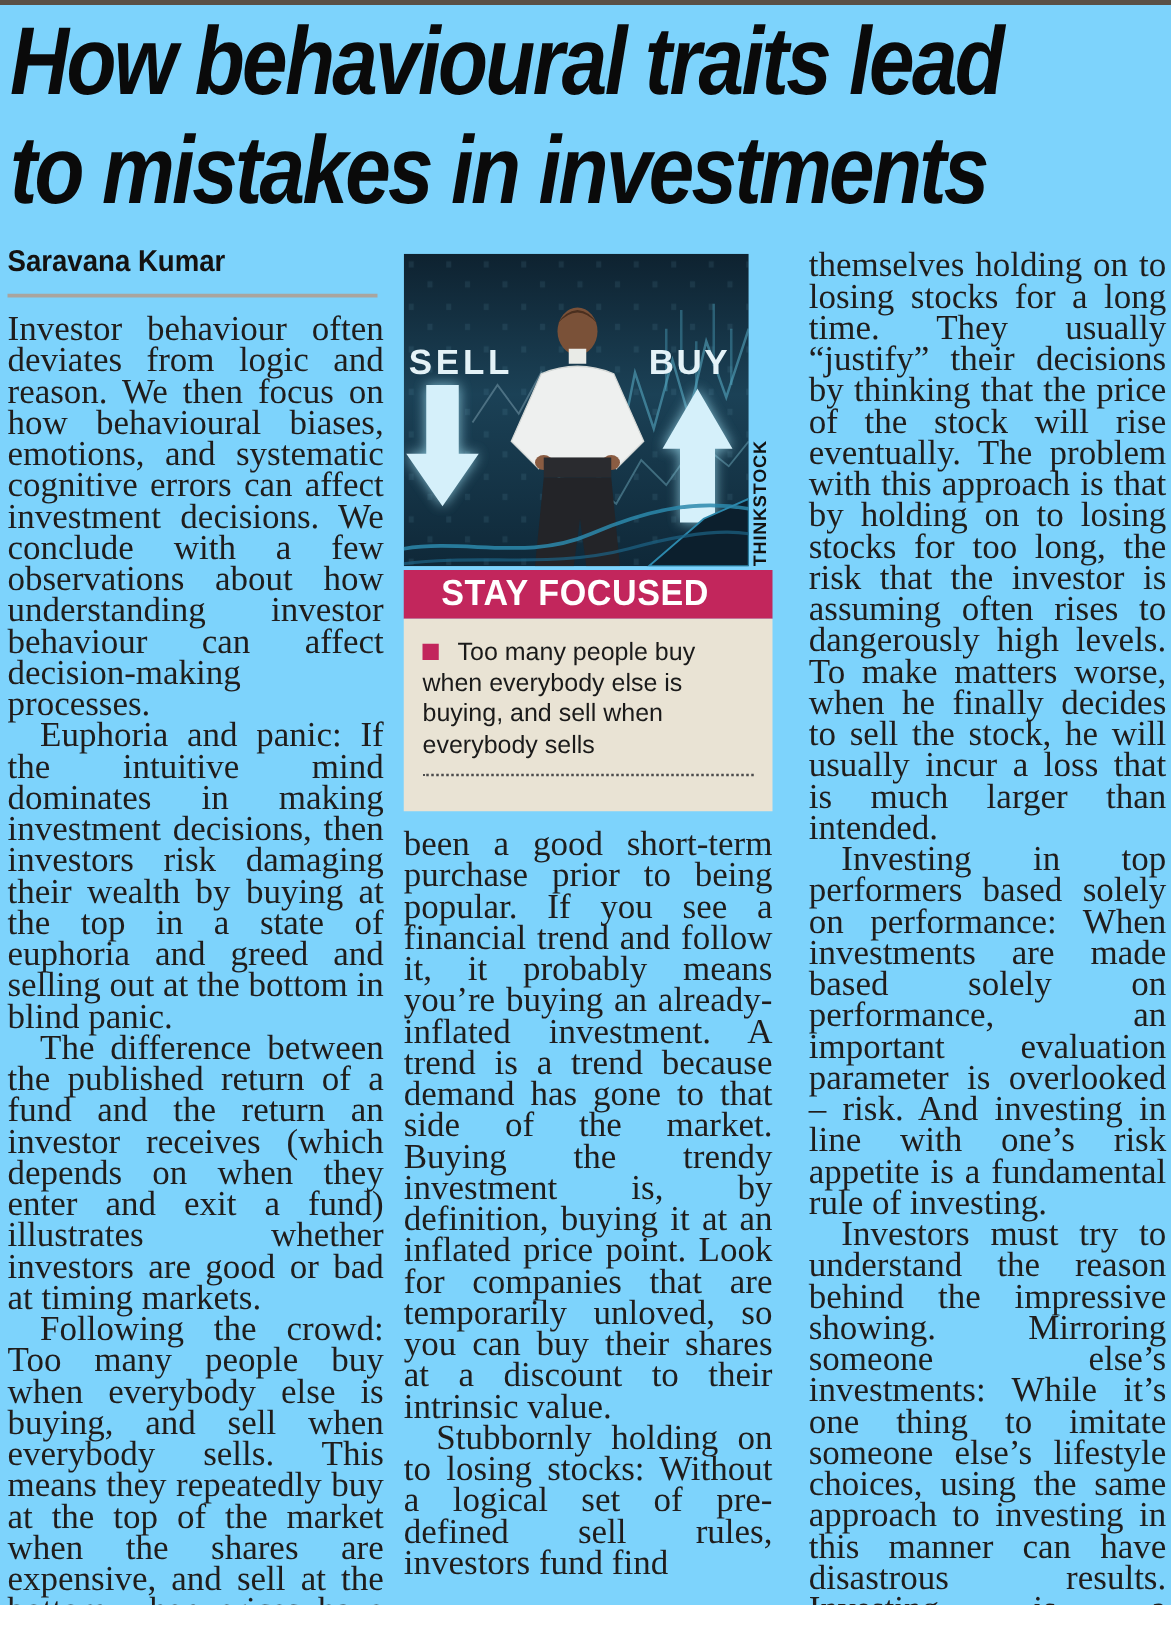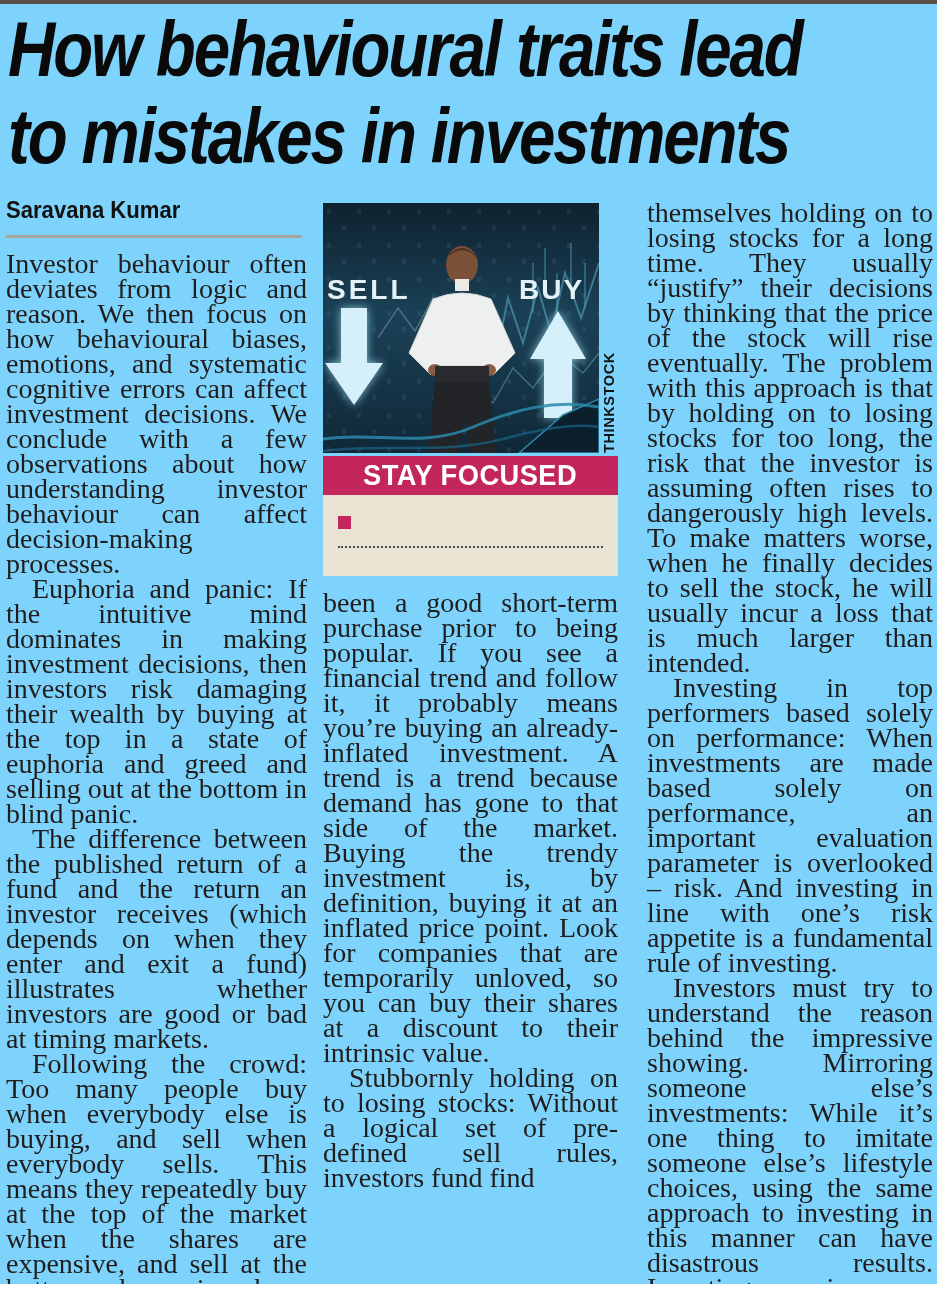--- a/index.html
+++ b/index.html
@@ -30,21 +30,21 @@
   .photo-wrap{position:relative;width:295px;height:250px;}
   .photo{display:block;width:276px;height:250px;}
   .credit{position:absolute;top:0;left:278px;height:250px;
           writing-mode:vertical-rl;transform:rotate(180deg);
           font-family:"Liberation Sans", sans-serif;font-weight:700;font-size:14.5px;
           letter-spacing:0.6px;color:#121212;}
 
   
   .banner{margin-top:3px;height:39px;background:#c2265c;color:#ffffff;
           font-family:"Liberation Sans", sans-serif;font-weight:700;font-size:29px;line-height:39px;
-          padding-left:40px;box-sizing:border-box;}
+          padding-left:30px;box-sizing:border-box;}
   .banner-in{display:inline-block;transform:scaleX(0.94);transform-origin:0 50%;white-space:nowrap;letter-spacing:0.5px;}
   .box{background:#e9e3d4;padding:15px 15px 17px 15px;box-sizing:border-box;width:295px;}
   .bullet{font-family:"Liberation Sans", sans-serif;font-size:20px;line-height:24.5px;color:#1a1a1a;margin:0;}
   .bullet.b2{font-weight:700;font-size:20.5px;line-height:25.5px;}
   .sq{display:inline-block;width:13px;height:13px;background:#c2265c;margin-right:15px;}
   .dotsep{border:none;border-top:2px dotted #4c4c4c;margin:11px 0;}
 
   .cont{margin-top:14px;}
   .signoff{text-align:right;font-style:italic;font-size:22.5px;line-height:26px;margin-top:2px;}
 </style>
@@ -134,21 +134,21 @@
         </g>
       </svg>
       <div class="credit">THINKSTOCK</div>
     </div>
 
     <div class="banner">
       <span class="banner-in">STAY FOCUSED</span>
     </div>
 
     <div class="box">
-      <p class="bullet"><span class="sq"></span></p>
+      <p class="bullet"><span class="sq"></span><span>Too many people buy when everybody else is buying, and sell when everybody sells</span></p>
       <hr class="dotsep">
     </div>
 
     <div class="cont">
       <p class="body-p">been a good short-term purchase prior to being popular. If you see a financial trend and follow it, it probably means you’re buying an already-inflated investment. A trend is a trend because demand has gone to that side of the market. Buying the trendy investment is, by definition, buying it at an inflated price point. Look for companies that are temporarily unloved, so you can buy their shares at a discount to their intrinsic value.</p>
       <p class="body-p ind">Stubbornly holding on to losing stocks: Without a logical set of pre-defined sell rules, investors fund find</p>
     </div>
   </div>
 
   <div class="col" id="col3">

